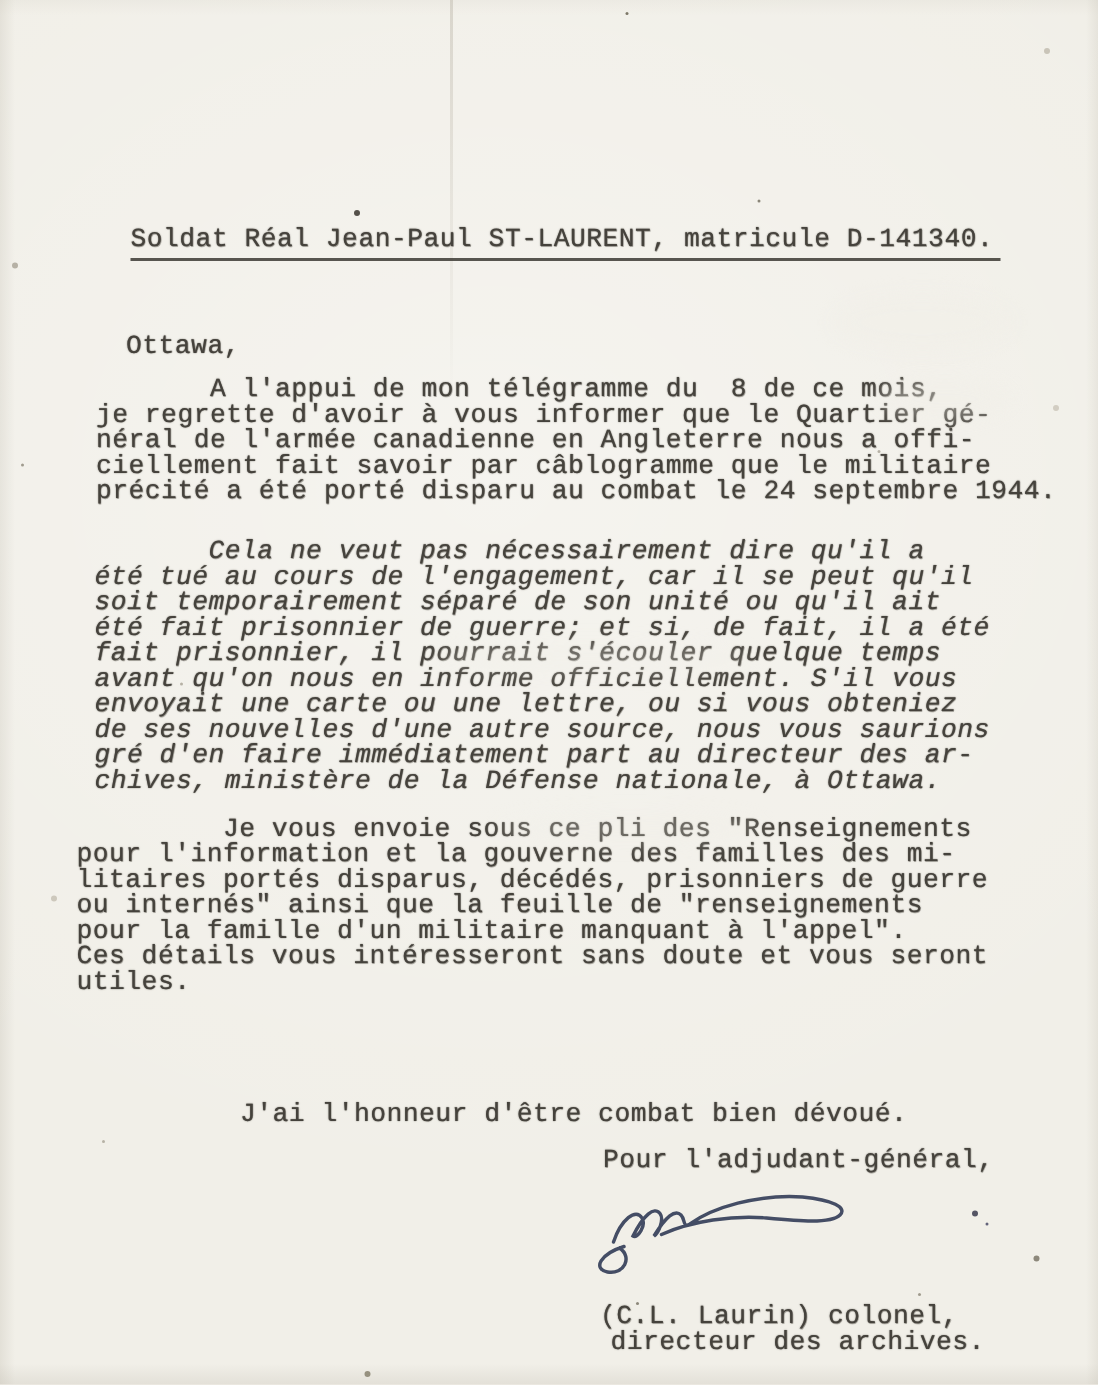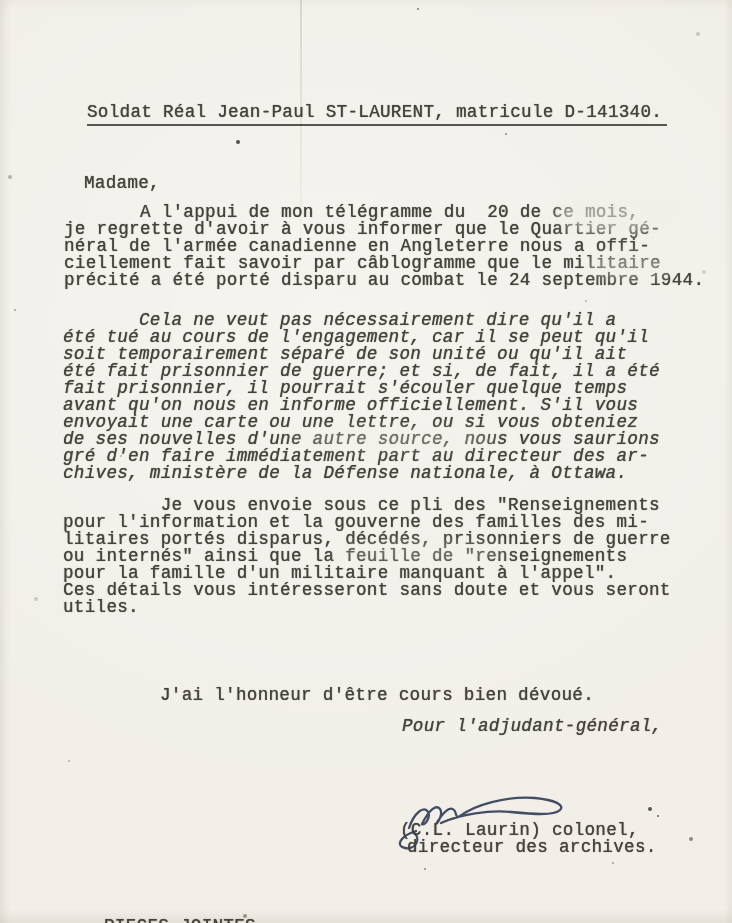--- a/index.html
+++ b/index.html
@@ -21,20 +21,21 @@
     overflow:hidden;
   }
   .typed{
     position:absolute;
     font-size:17.5px;
     line-height:17px;
     letter-spacing:.35px;
     white-space:pre;
     color:#45423c;
     text-shadow:0 0 1px rgba(62,58,50,.75), .4px .4px 0 rgba(70,66,58,.35);
+    margin-top:48px;
   }
   .underlined{
     border-bottom:2px solid rgba(52,50,44,.82);
     padding-bottom:3px;
     padding-right:5px;
   }
   .fold-line{
     position:absolute;left:300px;top:0;width:2px;height:265px;
     background:linear-gradient(180deg, rgba(196,191,179,.55), rgba(196,191,179,0));
     pointer-events:none;
@@ -74,51 +75,51 @@
 </style>
 </head>
 <body>
 
 <div class="paper">
 
   <div class="fold-line"></div>
 
   <div class="typed underlined" style="left:87px;top:104px;">Soldat Réal Jean-Paul ST-LAURENT, matricule D-141340.</div>
 
-  <div class="typed" style="left:84px;top:175px;">Madame,</div>
+  <div class="typed" style="left:84px;top:175px;">Ottawa,</div>
 
-  <div class="typed" style="left:64px;top:204px;">       A l'appui de mon télégramme du  20 de ce mois,
+  <div class="typed" style="left:64px;top:204px;">       A l'appui de mon télégramme du  8 de ce mois,
 je regrette d'avoir à vous informer que le Quartier gé-
 néral de l'armée canadienne en Angleterre nous a offi-
 ciellement fait savoir par câblogramme que le militaire
 précité a été porté disparu au combat le 24 septembre 1944.</div>
 
   <div class="typed" style="left:63px;top:312px;font-style:italic;">       Cela ne veut pas nécessairement dire qu'il a
 été tué au cours de l'engagement, car il se peut qu'il
 soit temporairement séparé de son unité ou qu'il ait
 été fait prisonnier de guerre; et si, de fait, il a été
 fait prisonnier, il pourrait s'écouler quelque temps
 avant qu'on nous en informe officiellement. S'il vous
 envoyait une carte ou une lettre, ou si vous obteniez
 de ses nouvelles d'une autre source, nous vous saurions
 gré d'en faire immédiatement part au directeur des ar-
 chives, ministère de la Défense nationale, à Ottawa.</div>
 
-  <div class="typed" style="left:63px;top:497px;">         Je vous envoie sous ce pli des "Renseignements
+  <div class="typed" style="left:51px;top:497px;">         Je vous envoie sous ce pli des "Renseignements
 pour l'information et la gouverne des familles des mi-
 litaires portés disparus, décédés, prisonniers de guerre
 ou internés" ainsi que la feuille de "renseignements
 pour la famille d'un militaire manquant à l'appel".
 Ces détails vous intéresseront sans doute et vous seront
 utiles.</div>
 
 
-  <div class="typed" style="left:160px;top:687px;">J'ai l'honneur d'être cours bien dévoué.</div>
+  <div class="typed" style="left:160px;top:687px;">J'ai l'honneur d'être combat bien dévoué.</div>
 
-  <div class="typed" style="left:402px;top:718px;font-style:italic;">Pour l'adjudant-général,</div>
+  <div class="typed" style="left:402px;top:718px;">Pour l'adjudant-général,</div>
 
   <svg class="signature-svg" width="215" height="72" viewBox="0 0 215 72">
     <g fill="none" stroke="#2c3752" stroke-width="2.3" stroke-linecap="round" opacity="0.88">
       <path d="M 26 49 C 31 34, 41 26, 45 33 C 48 38, 42 47, 39 45
                C 46 31, 53 25, 57 30 C 60 34, 56 43, 53 45
                C 61 32, 67 27, 71 31 C 74 34, 72 40, 77 37
                C 92 26, 122 17, 152 19 C 172 21, 182 26, 177 31
                C 171 37, 149 35, 128 33 C 106 31, 78 35, 58 44"></path>
       <path d="M 33 52 C 17 57, 12 67, 22 69 C 33 71, 39 59, 30 53"></path>
     </g>

